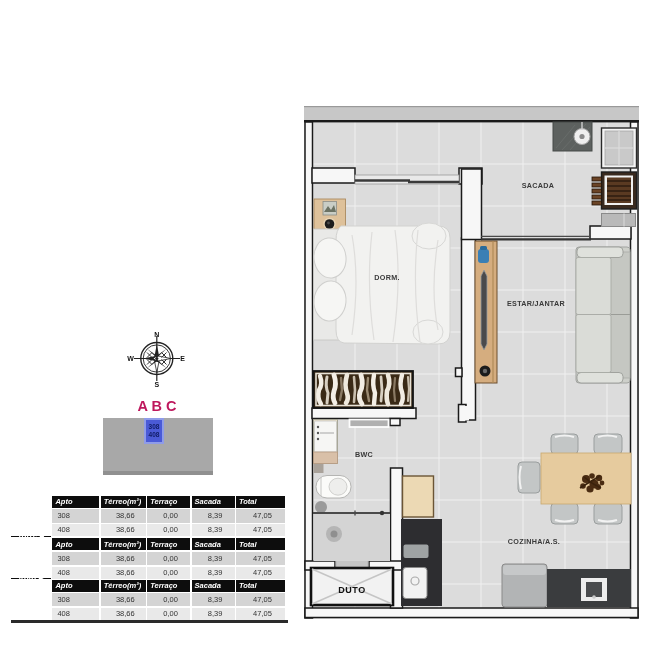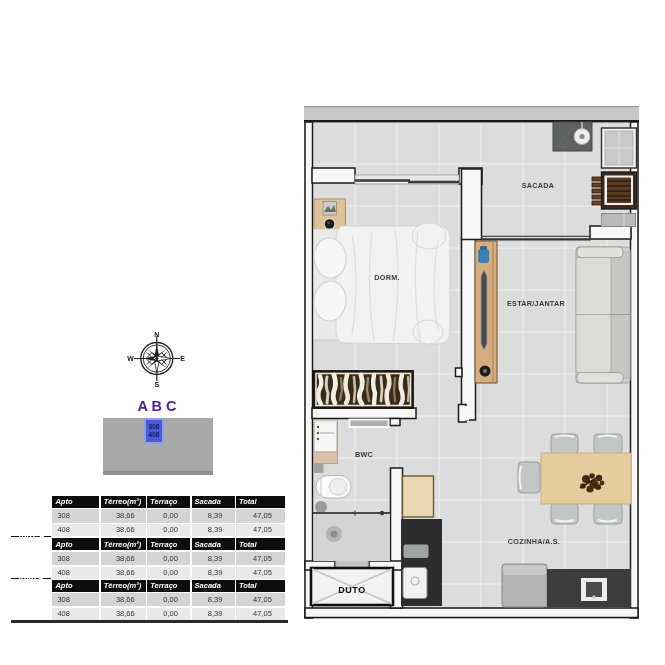--- a/index.html
+++ b/index.html
@@ -1,18 +1,18 @@
 <!DOCTYPE html>
 <html><head>
 <meta charset="utf-8">
 <style>
 html,body{margin:0;padding:0;background:#fff;}
 body{width:665px;height:665px;position:relative;font-family:"Liberation Sans",sans-serif;overflow:hidden;}
 #plansvg{position:absolute;left:0;top:0;}
-.abc{position:absolute;left:107px;top:398px;width:100px;text-align:center;font-weight:bold;font-size:14.5px;color:#4c1d95;}
+.abc{position:absolute;left:107px;top:398px;width:100px;text-align:center;font-weight:bold;font-size:14.5px;color:#be185d;}
 .graybox{position:absolute;left:103px;top:418px;width:110px;height:53px;background:#a8a8a8;}
 .graybot{position:absolute;left:103px;top:471px;width:110px;height:4px;background:#909090;}
 .bluebox{position:absolute;left:144px;top:418px;width:20px;height:26px;background:#8f9ce8;}
 .bluein{position:absolute;left:2px;top:2px;width:16px;height:22px;background:#4a5ad6;color:#101c66;font-size:6.5px;font-weight:bold;text-align:center;line-height:8px;padding-top:3px;box-sizing:border-box;}
 .tbl{position:absolute;left:11px;width:277px;display:grid;grid-template-columns:40px 47px 45px 43px 43px 49px;grid-template-rows:12px 13.5px 12px;gap:1.4px;background:#fff;font-size:7.5px;color:#333;}
 .tc{grid-row:1/4;grid-column:1;background:#0d0d0d;color:#fff;font-weight:bold;display:flex;align-items:center;justify-content:center;font-size:8px;margin-top:40px;}
 .hd{background:#0d0d0d;color:#fff;font-weight:bold;display:flex;align-items:center;padding-left:3px;font-style:italic;}
 .r1{background:#d4d4d4;display:flex;align-items:center;padding-left:5px;}
 .r2{background:#e9e9e9;display:flex;align-items:center;padding-left:5px;}
 .c1{justify-content:center;padding-left:4px;}

